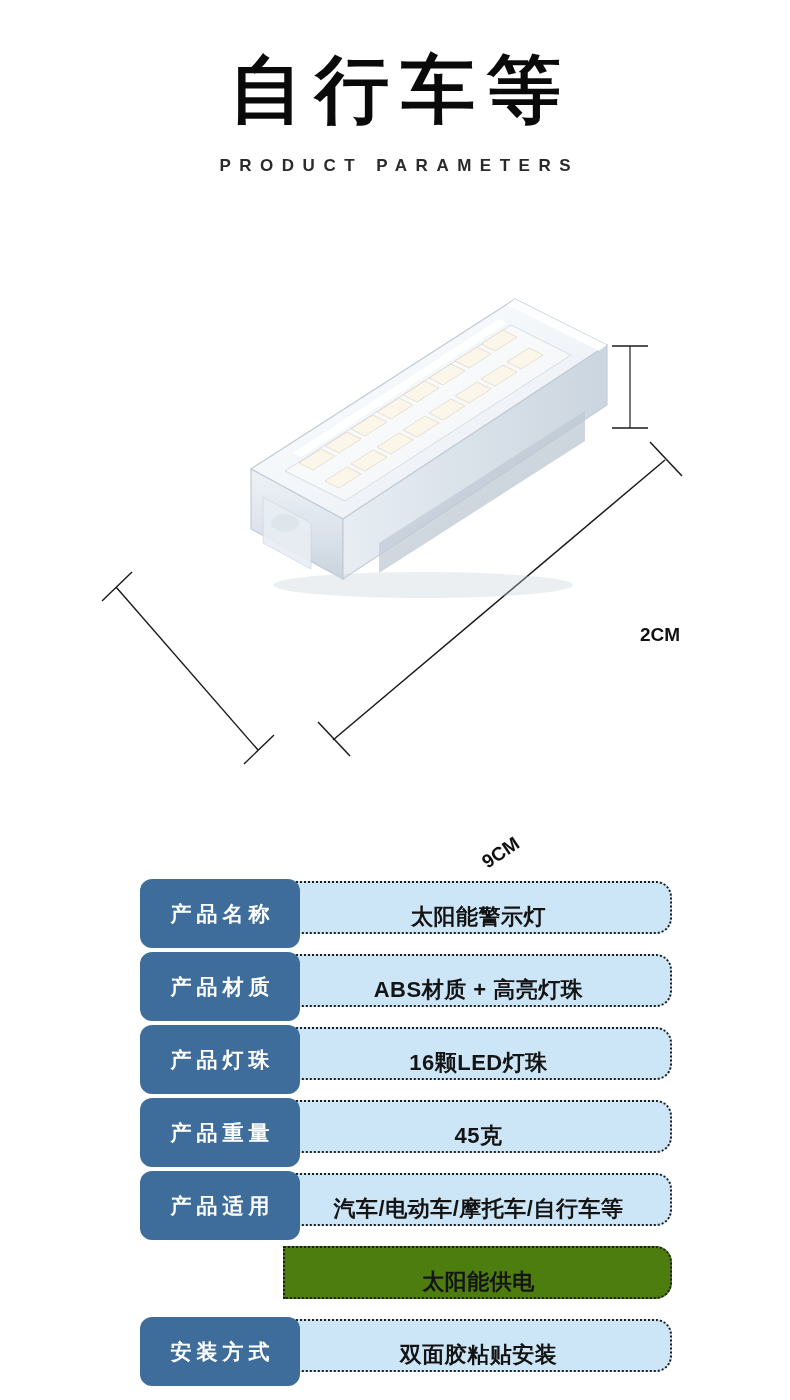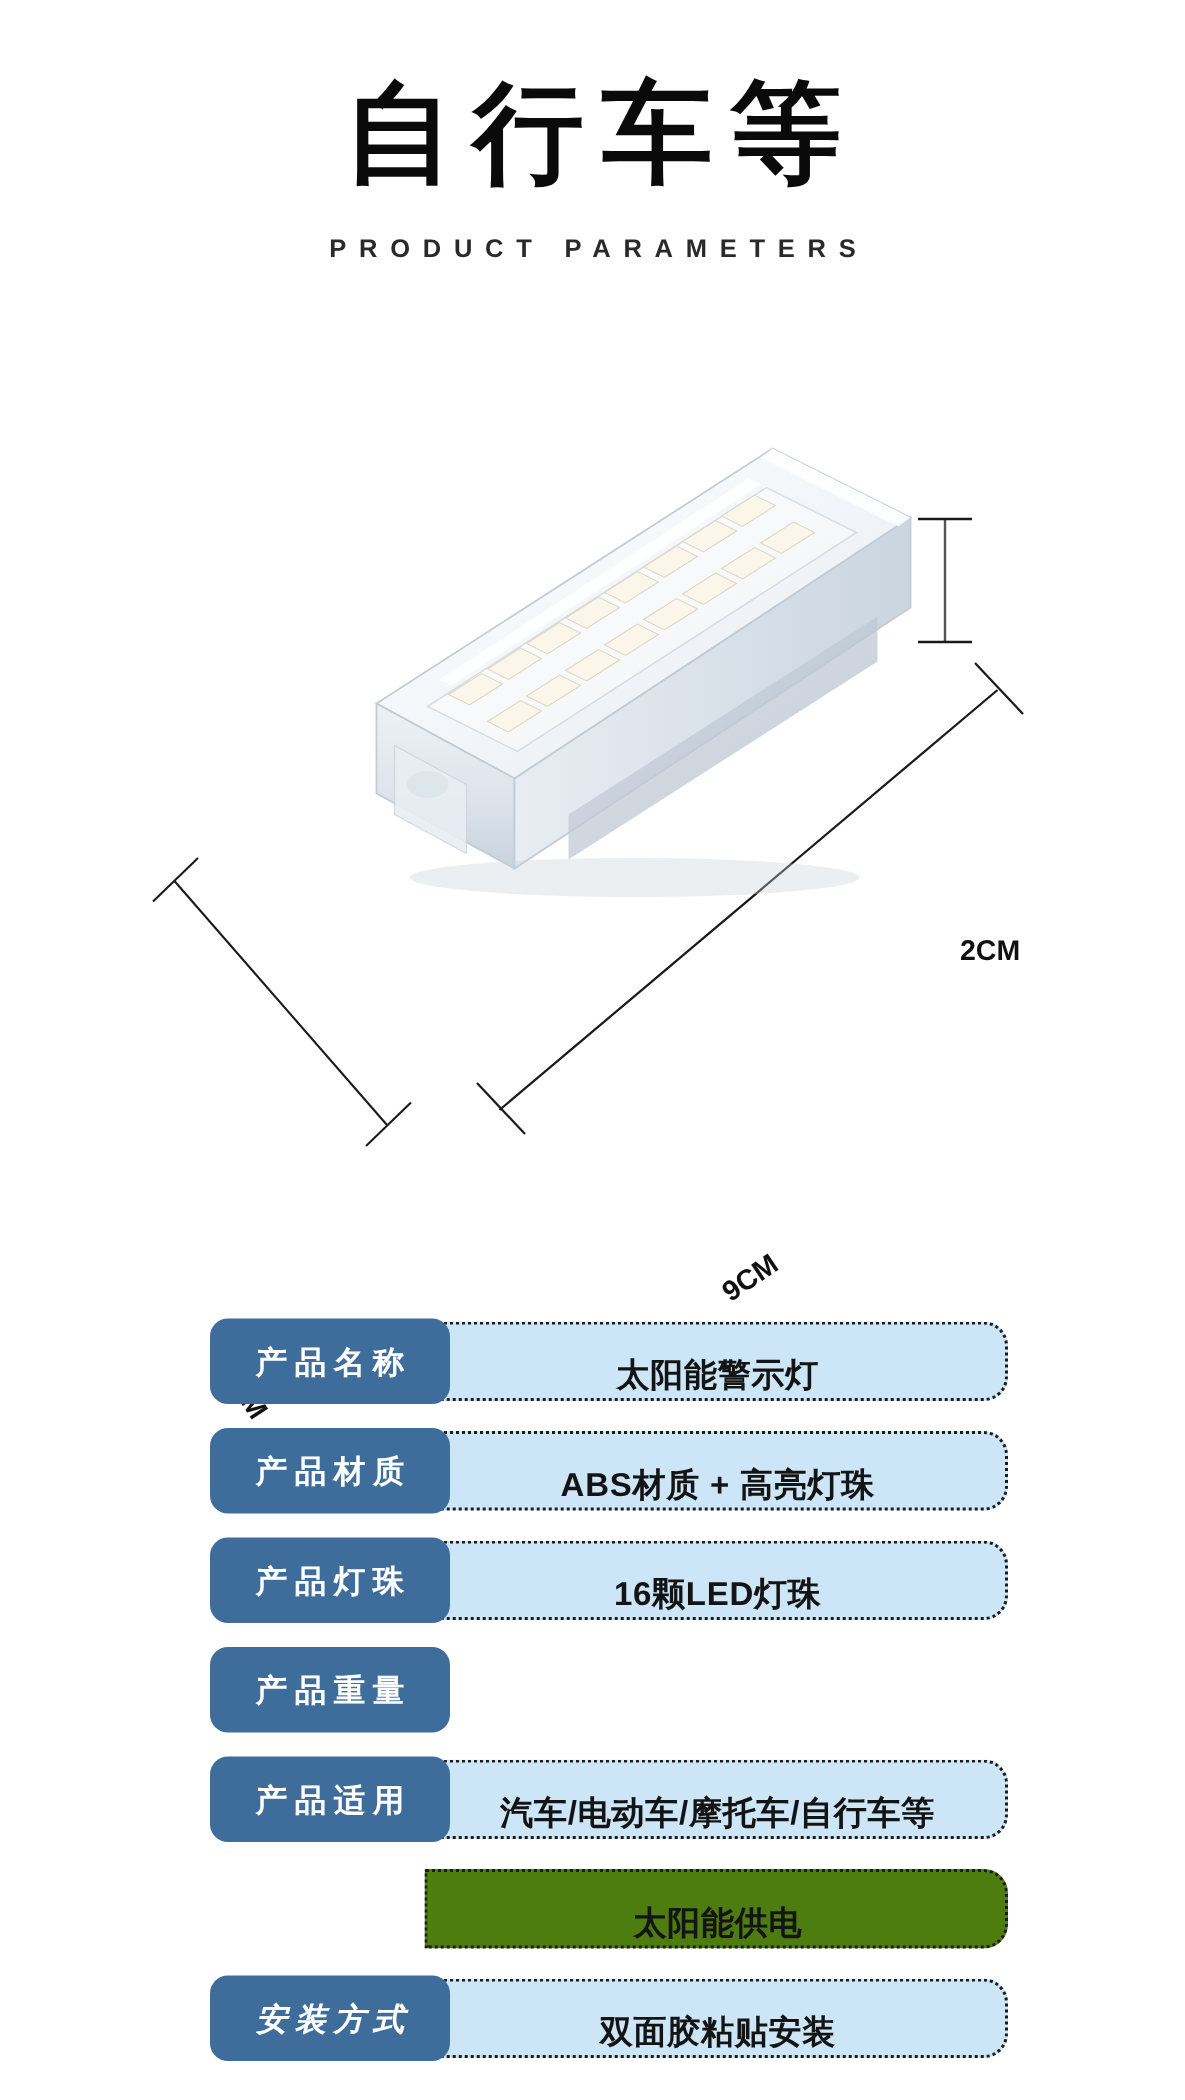--- a/index.html
+++ b/index.html
@@ -133,21 +133,21 @@
     font-family: "Liberation Sans", "DejaVu Sans", sans-serif;
     letter-spacing: 0.5px;
     white-space: nowrap;
   }
 
   .spec-label {
     position: absolute;
     left: 0;
     top: -2px;
     width: 160px;
-    height: 57px;
+    height: 69px;
     background: #3e6d9c;
     border-radius: 12px;
     display: flex;
     align-items: center;
     justify-content: center;
     z-index: 2;
   }
   .spec-label-text {
     font-size: 21px;
     font-weight: 700;
@@ -285,20 +285,23 @@
     </div>
     <div class="spec-row">
       <div class="spec-value" style="background: rgb(205, 230, 247);">
         <span class="spec-value-text">16颗LED灯珠</span>
       </div>
       <div class="spec-label" style="background: rgb(62, 109, 156);">
         <span class="spec-label-text">产品灯珠</span>
       </div>
     </div>
     <div class="spec-row">
+      <div class="spec-value" style="background: rgb(205, 230, 247);">
+        <span class="spec-value-text">45克</span>
+      </div>
       <div class="spec-label" style="background: rgb(62, 109, 156);">
         <span class="spec-label-text">产品重量</span>
       </div>
     </div>
     <div class="spec-row">
       <div class="spec-value" style="background: rgb(205, 230, 247);">
         <span class="spec-value-text">汽车/电动车/摩托车/自行车等</span>
       </div>
       <div class="spec-label" style="background: rgb(62, 109, 156);">
         <span class="spec-label-text">产品适用</span>
@@ -306,17 +309,17 @@
     </div>
     <div class="spec-row">
       <div class="spec-value" style="background: #4d7c0f;">
         <span class="spec-value-text">太阳能供电</span>
       </div>
     </div>
     <div class="spec-row">
       <div class="spec-value" style="background: rgb(205, 230, 247);">
         <span class="spec-value-text">双面胶粘贴安装</span>
       </div>
-      <div class="spec-label" style="background: rgb(62, 109, 156); font-style: italic;">
+      <div class="spec-label" style="background: rgb(62, 109, 156);">
         <span class="spec-label-text">安装方式</span>
       </div>
     </div>
   </div>
 
 </body></html>

